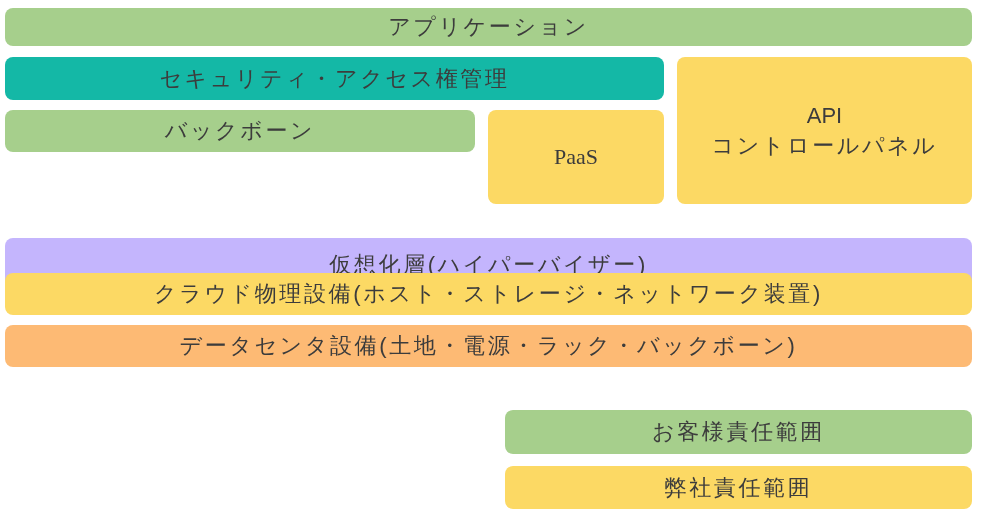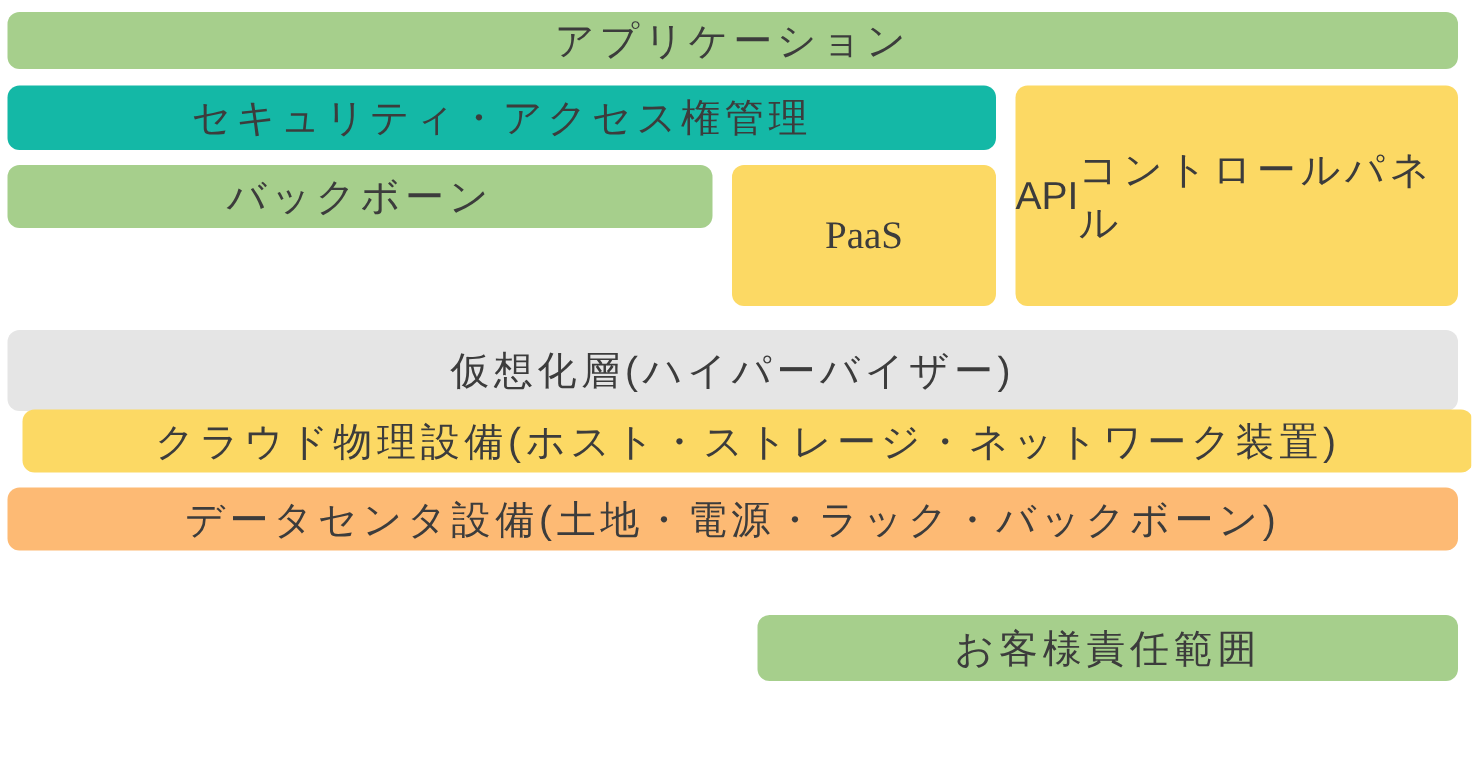--- a/index.html
+++ b/index.html
@@ -15,29 +15,30 @@
     font-family: "Liberation Sans", "DejaVu Sans", sans-serif;
     color: #3c3c3c;
     overflow: hidden;
   }
   .block {
     position: absolute;
     border-radius: 8px;
     display: flex;
     align-items: center;
     justify-content: center;
-    font-size: 26px;
+    font-size: 22px;
     font-weight: 400;
     line-height: 1.32;
   }
   .jp {
     letter-spacing: 0.12em;
   }
   .api-lines {
     display: flex;
+    flex-direction: column;
     align-items: center;
     justify-content: center;
   }
 </style>
 </head>
 <body>
 
 <div id="canvas" style="color: rgb(60, 60, 60); background: rgb(255, 255, 255);">
 
   <div class="block" style="left: 5px; top: 8px; width: 967px; height: 38px; background: rgb(166, 207, 140);">
@@ -57,30 +58,33 @@
     <span>PaaS</span>
   </div>
 
   <div class="block" style="left: 677px; top: 57px; width: 295px; height: 147px; background: rgb(252, 217, 100);">
     <div class="api-lines">
       <span>API</span>
       <span class="jp">コントロールパネル</span>
     </div>
   </div>
 
-  <div class="block" style="left: 5px; top: 220px; width: 967px; height: 54px; background: #e5e5e5;">
+  <div class="block" style="left: 5px; top: 238px; width: 967px; height: 54px; background: #c4b5fd;">
     <span class="jp">仮想化層(ハイパーバイザー)</span>
   </div>
 
-  <div class="block" style="left: 15px; top: 273px; width: 967px; height: 42px; background: rgb(252, 217, 100);">
+  <div class="block" style="left: 5px; top: 273px; width: 967px; height: 42px; background: rgb(252, 217, 100);">
     <span class="jp">クラウド物理設備(ホスト・ストレージ・ネットワーク装置)</span>
   </div>
 
   <div class="block" style="left: 5px; top: 325px; width: 967px; height: 42px; background: #fdba74;">
     <span class="jp">データセンタ設備(土地・電源・ラック・バックボーン)</span>
   </div>
 
   <div class="block" style="left: 505px; top: 410px; width: 467px; height: 44px; background: rgb(166, 207, 140);">
     <span class="jp">お客様責任範囲</span>
   </div>
 
+  <div class="block" style="left: 505px; top: 466px; width: 467px; height: 43px; background: rgb(252, 217, 100);">
+    <span class="jp">弊社責任範囲</span>
+  </div>
 
 </div>
 
 </body></html>

